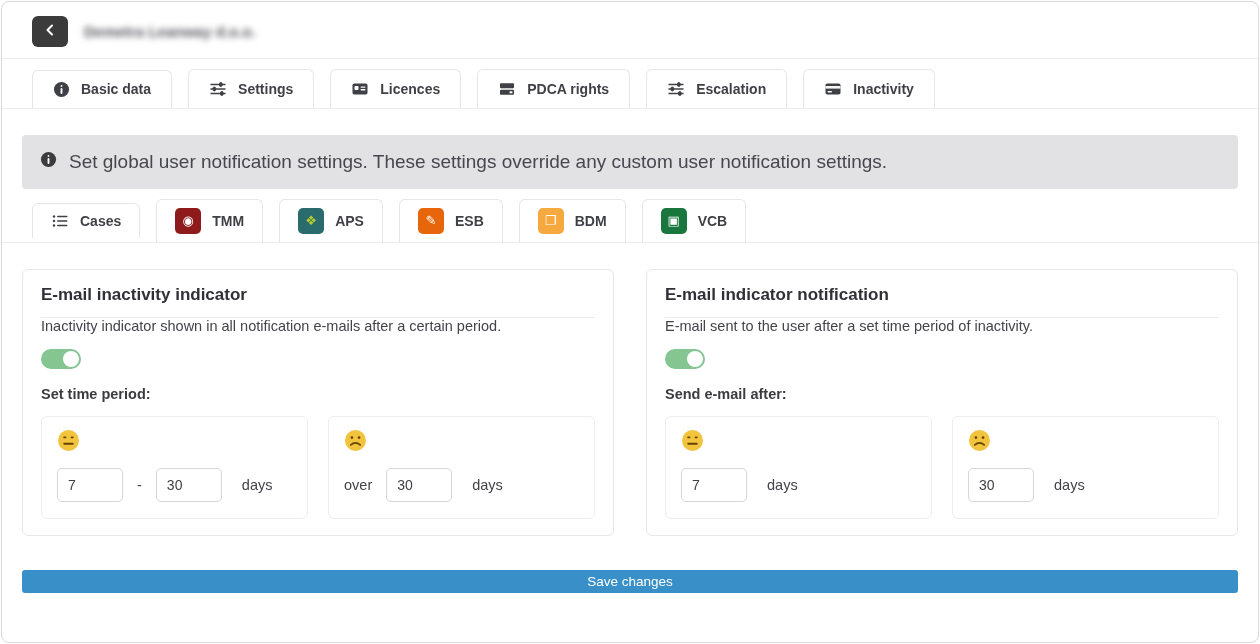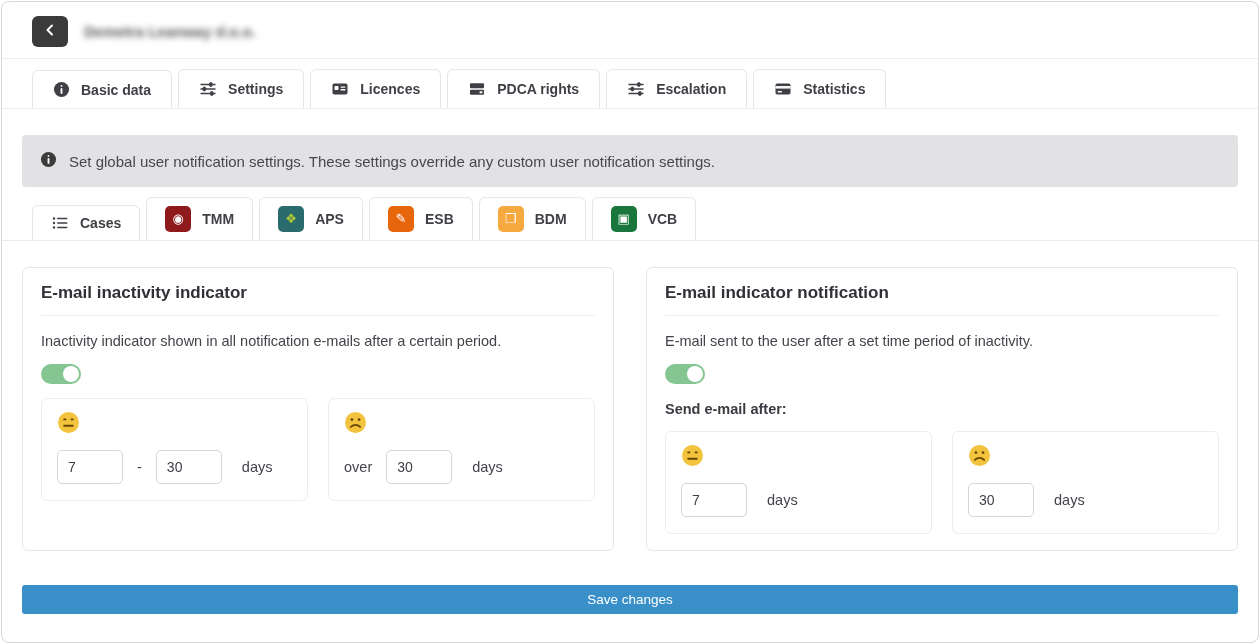--- a/index.html
+++ b/index.html
@@ -11,63 +11,63 @@
   }
   
   .topbar { display:flex; align-items:center; padding:14px 20px 11px 30px; }
   .back-btn {
     width:36px; height:31px; background:#3b3b3b; border:none; border-radius:6px;
     display:flex; align-items:center; justify-content:center; cursor:pointer;
   }
   .company-name { margin-left:16px; font-size:15px; font-weight:700; color:#55555c; filter:blur(3px); user-select:none; }
   .hdiv { height:1px; background:#ececef; width:100%; }
   
-  .tabs { display:flex; align-items:flex-end; padding:10px 20px 0 30px; border-bottom:1px solid #ececef; gap:6px; }
+  .tabs { display:flex; align-items:center; padding:10px 20px 0 30px; border-bottom:1px solid #ececef; gap:16px; }
   .tab {
     display:flex; align-items:center; gap:11px; background:#fff; border:1px solid #e6e6ea;
     border-bottom:none; border-radius:6px 6px 0 0; padding:10px 20px; font-size:14px; font-weight:700;
     color:#3f3f46; cursor:pointer; font-family:"Liberation Sans", sans-serif; white-space:nowrap;
   }
   .tab-active { background:#3b3b3b; color:#fff; border-color:#3b3b3b; }
   .tab-icon { display:inline-flex; align-items:center; justify-content:center; }
   .tab-icon svg { display:block; }
   .app-icon {
     width:26px; height:26px; border-radius:5px; color:#fff; font-size:13px; line-height:26px;
     display:inline-flex; align-items:center; justify-content:center; font-weight:400;
   }
   .sub .tab { padding:8px 18px; }
   .sub .tab-active { padding:11px 24px; }
   
   .banner {
     margin:26px 20px 0 20px; background:#e2e2e5; border-radius:4px; padding:16px 18px;
-    display:flex; align-items:center; gap:12px; font-size:15px; color:#47474e;
+    display:flex; align-items:center; gap:12px; font-size:19px; color:#47474e;
   }
   
   .panels { display:flex; gap:32px; margin:26px 20px 0 20px; }
   .panel { flex:1; border:1px solid #e7e7eb; border-radius:6px; padding:15px 18px 16px 18px; background:#fff; }
   .panel-title { font-size:17px; font-weight:700; color:#303036; padding-bottom:12px; border-bottom:1px solid #ececef; }
-  .panel-desc { margin-top:17px; font-size:14.5px; color:#43434a; }
+  .panel-desc { font-size:14.5px; color:#43434a; }
   .toggle {
     margin-top:15px; width:40px; height:20px; border-radius:10px; background:#84c591;
     position:relative; border:none; cursor:pointer; display:block;
   }
   .toggle .knob { position:absolute; right:2px; top:2px; width:16px; height:16px; border-radius:50%; background:#fff; }
   .period-label { margin-top:17px; font-size:14.5px; font-weight:700; color:#3b3b42; }
   .boxes { display:flex; gap:20px; margin-top:14px; }
   .ibox { flex:1; border:1px solid #ededf1; border-radius:6px; padding:12px 15px 16px 15px; min-height:100px; }
   .face { display:block; }
   .irow { display:flex; align-items:center; margin-top:12px; gap:14px; font-size:14.5px; color:#43434a; }
   .num-input {
     width:66px; height:34px; border:1px solid #d5d5db; border-radius:5px; padding:0 10px;
     font-size:14px; color:#3f3f46; font-family:"Liberation Sans", sans-serif; background:#fff;
   }
   .unit { margin-left:6px; }
   
   .save-btn {
-    display:block; margin:34px 20px 0 20px; width:calc(100% - 40px); height:29px;
+    display:block; margin:34px 20px 0 20px; width:calc(100% - 40px); height:23px;
     background:#3990c8; color:#fff; border:none; border-radius:3px; font-size:13.5px;
     font-family:"Liberation Sans", sans-serif; cursor:pointer; text-align:center;
   }
 </style>
 </head>
 <body>
 
 <div class="page">
 
   <div class="topbar">
@@ -141,21 +141,21 @@
         <span class="tab-label">Escalation</span>
       </button>
       <button class="tab">
         <span class="tab-icon">
           <svg width="18" height="18" viewBox="0 0 18 18">
             <rect x="1.5" y="3.5" width="15" height="11" rx="1.8" fill="currentColor"></rect>
             <rect x="1.5" y="6" width="15" height="2.6" fill="#fff" opacity="0.95"></rect>
             <rect x="3.5" y="11" width="4.5" height="1.4" rx="0.7" fill="#fff"></rect>
           </svg>
         </span>
-        <span class="tab-label">Statistics</span>
+        <span class="tab-label">Inactivity</span>
       </button>
     </div>
 
   <div class="banner">
     <span>
       <svg width="17" height="17" viewBox="0 0 18 18">
           <circle cx="9" cy="9" r="8" fill="#3b3b3b"></circle>
           <rect x="8" y="4.2" width="2" height="2" rx="1" fill="#fff"></rect>
           <rect x="8" y="7.4" width="2" height="6.4" rx="1" fill="#fff"></rect>
         </svg>
@@ -200,20 +200,21 @@
     </div>
 
   <div class="panels">
 
     <section class="panel">
       <h2 class="panel-title">E-mail inactivity indicator</h2>
       <p class="panel-desc">Inactivity indicator shown in all notification e-mails after a certain period.</p>
       <button class="toggle">
           <span class="knob"></span>
         </button>
+      <div class="period-label">Set time period:</div>
       <div class="boxes">
 
         <div class="ibox">
           <span class="face">
             <svg width="23" height="23" viewBox="0 0 22 22">
                 <circle cx="11" cy="11" r="10" fill="#f2c33d"></circle>
                 <rect x="6" y="7.2" width="3" height="1.7" rx="0.85" fill="#664500"></rect>
                 <rect x="13" y="7.2" width="3" height="1.7" rx="0.85" fill="#664500"></rect>
                 <rect x="6" y="13.2" width="10" height="1.8" rx="0.9" fill="#664500"></rect>
               </svg>

